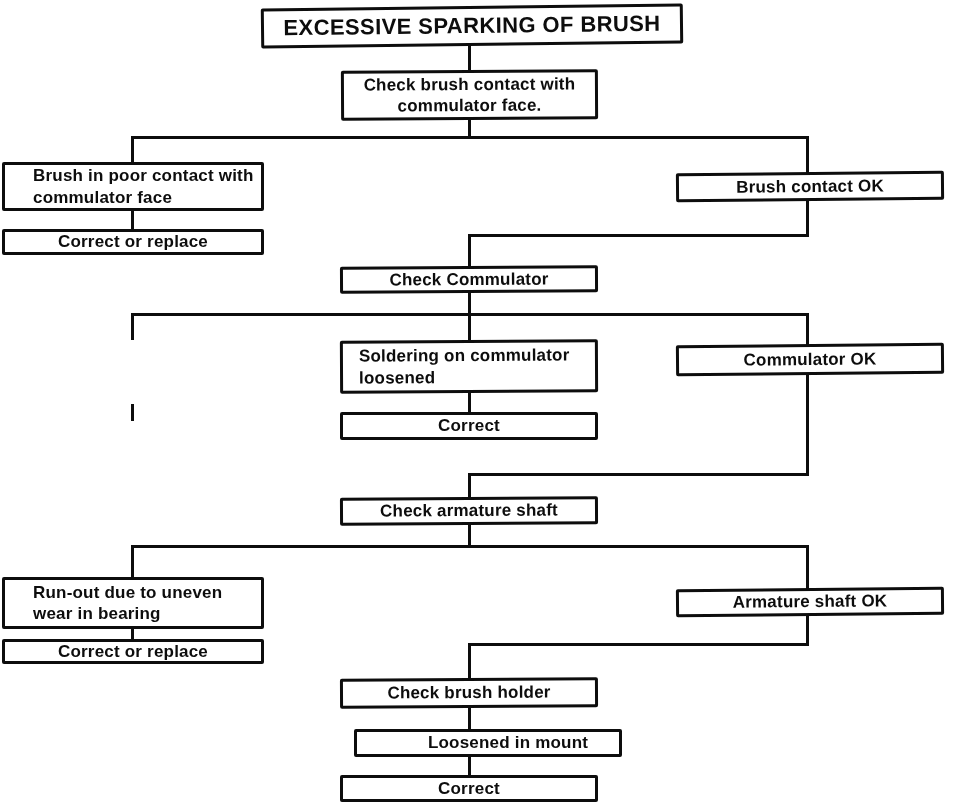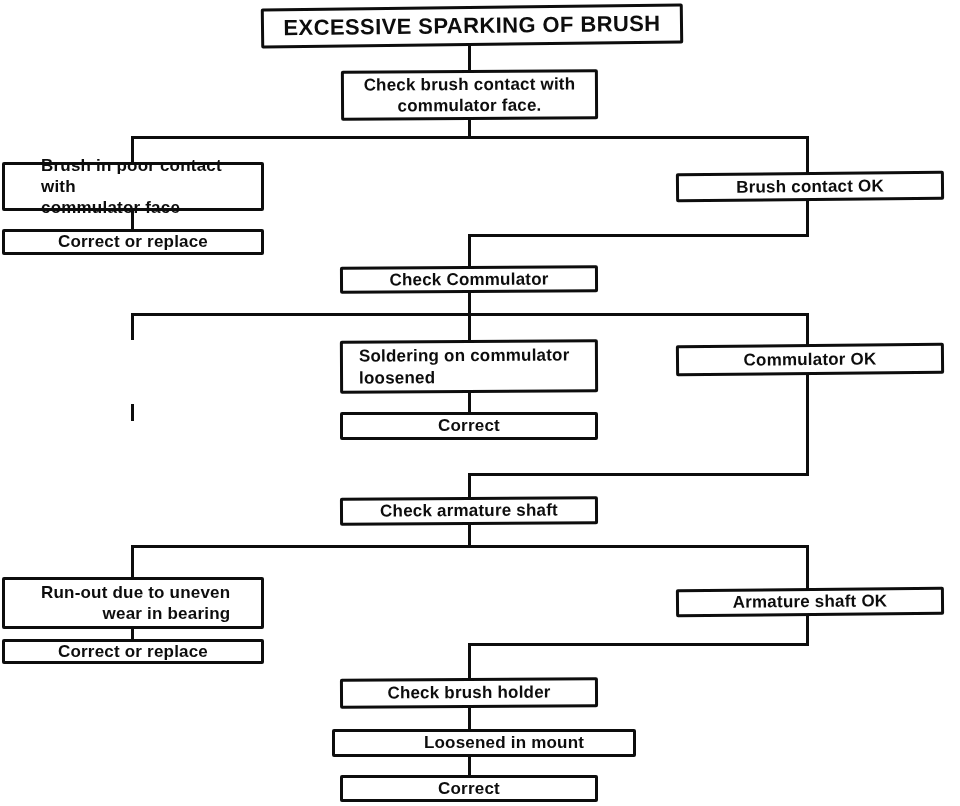--- a/index.html
+++ b/index.html
@@ -32,21 +32,21 @@
     z-index: 2;
   }
   .node.center {
     justify-content: center;
     text-align: center;
     padding: 0 4px;
   }
   .node.left {
     justify-content: flex-start;
     text-align: left;
-    padding-left: 36px;
+    padding-left: 28px;
     padding-right: 6px;
   }
   .node.title-node {
     font-size: 22px;
     letter-spacing: 0.4px;
   }
   .tilt-a { transform: rotate(-0.7deg); }
   .tilt-b { transform: rotate(-0.5deg); }
   .tilt-c { transform: rotate(-0.3deg); }
   .line {
@@ -105,26 +105,26 @@
 
   <div class="node left tilt-c" style="left:340px; top:340px; width:258px; height:53px; padding-left:16px;">Soldering on commulator
 loosened</div>
 
   <div class="node center" style="left:340px; top:412px; width:258px; height:28px;">Correct</div>
 
   <div class="node center tilt-b" style="left:676px; top:344px; width:268px; height:31px;">Commulator OK</div>
 
   <div class="node center tilt-c" style="left:340px; top:497px; width:258px; height:28px;">Check armature shaft</div>
 
-  <div class="node left" style="left:2px; top:577px; width:262px; height:52px;text-align:right;">Run-out due to uneven
+  <div class="node left" style="left:2px; top:577px; width:262px; height:52px;">Run-out due to uneven
 wear in bearing</div>
 
   <div class="node center" style="left:2px; top:639px; width:262px; height:25px;">Correct or replace</div>
 
   <div class="node center tilt-b" style="left:676px; top:588px; width:268px; height:28px;">Armature shaft OK</div>
 
   <div class="node center tilt-c" style="left:340px; top:678px; width:258px; height:30px;">Check brush holder</div>
 
-  <div class="node center" style="left:332px; top:729px; width:304px; height:28px;padding-left:44px;">Loosened in mount</div>
+  <div class="node center" style="left:354px; top:729px; width:268px; height:28px;padding-left:44px;">Loosened in mount</div>
 
   <div class="node center" style="left:340px; top:775px; width:258px; height:27px;">Correct</div>
 
 </div>
 
 </body></html>

